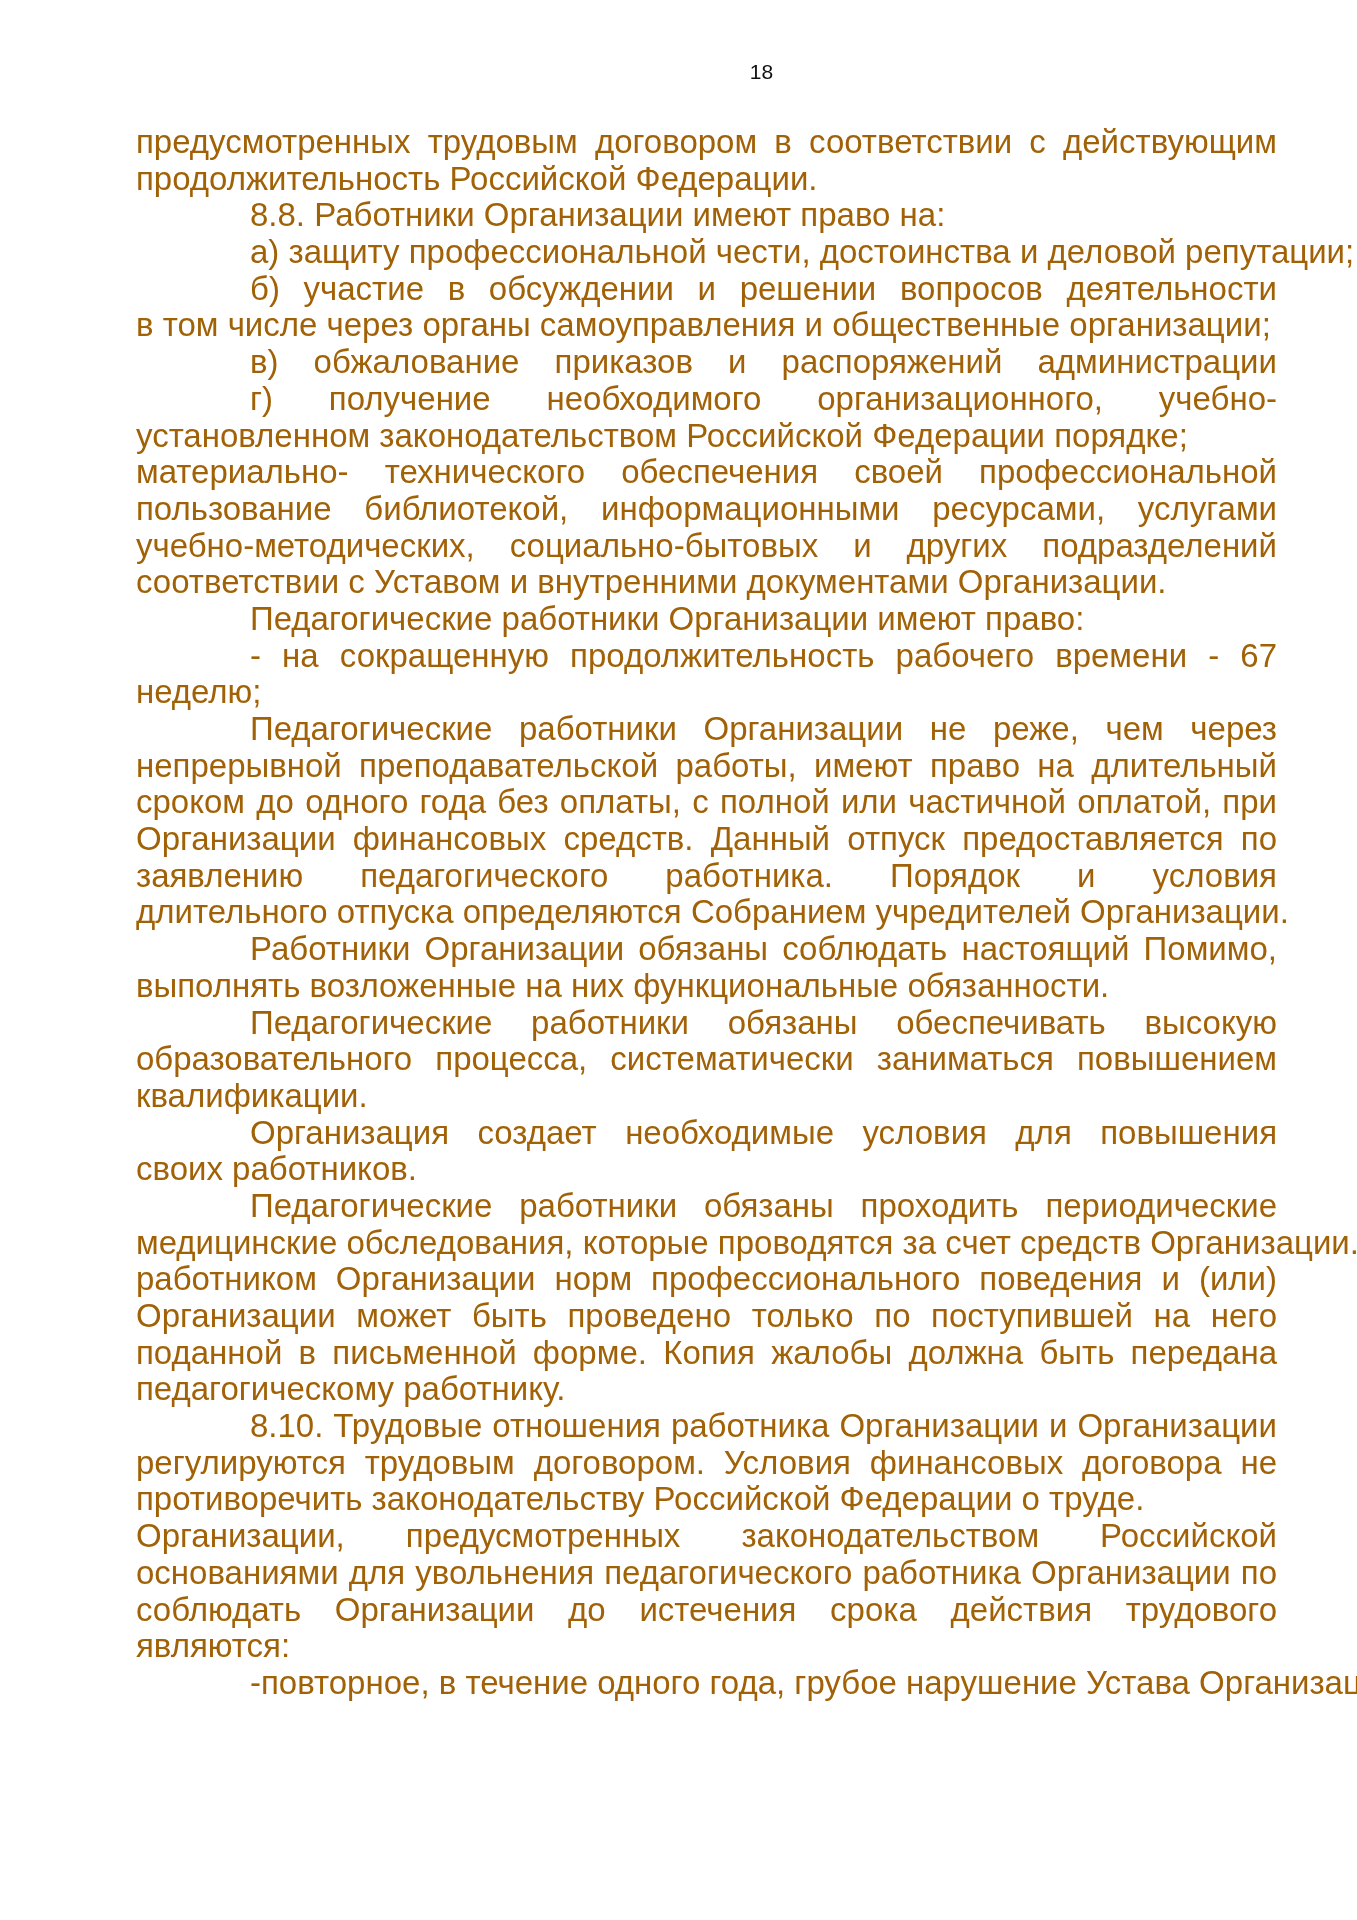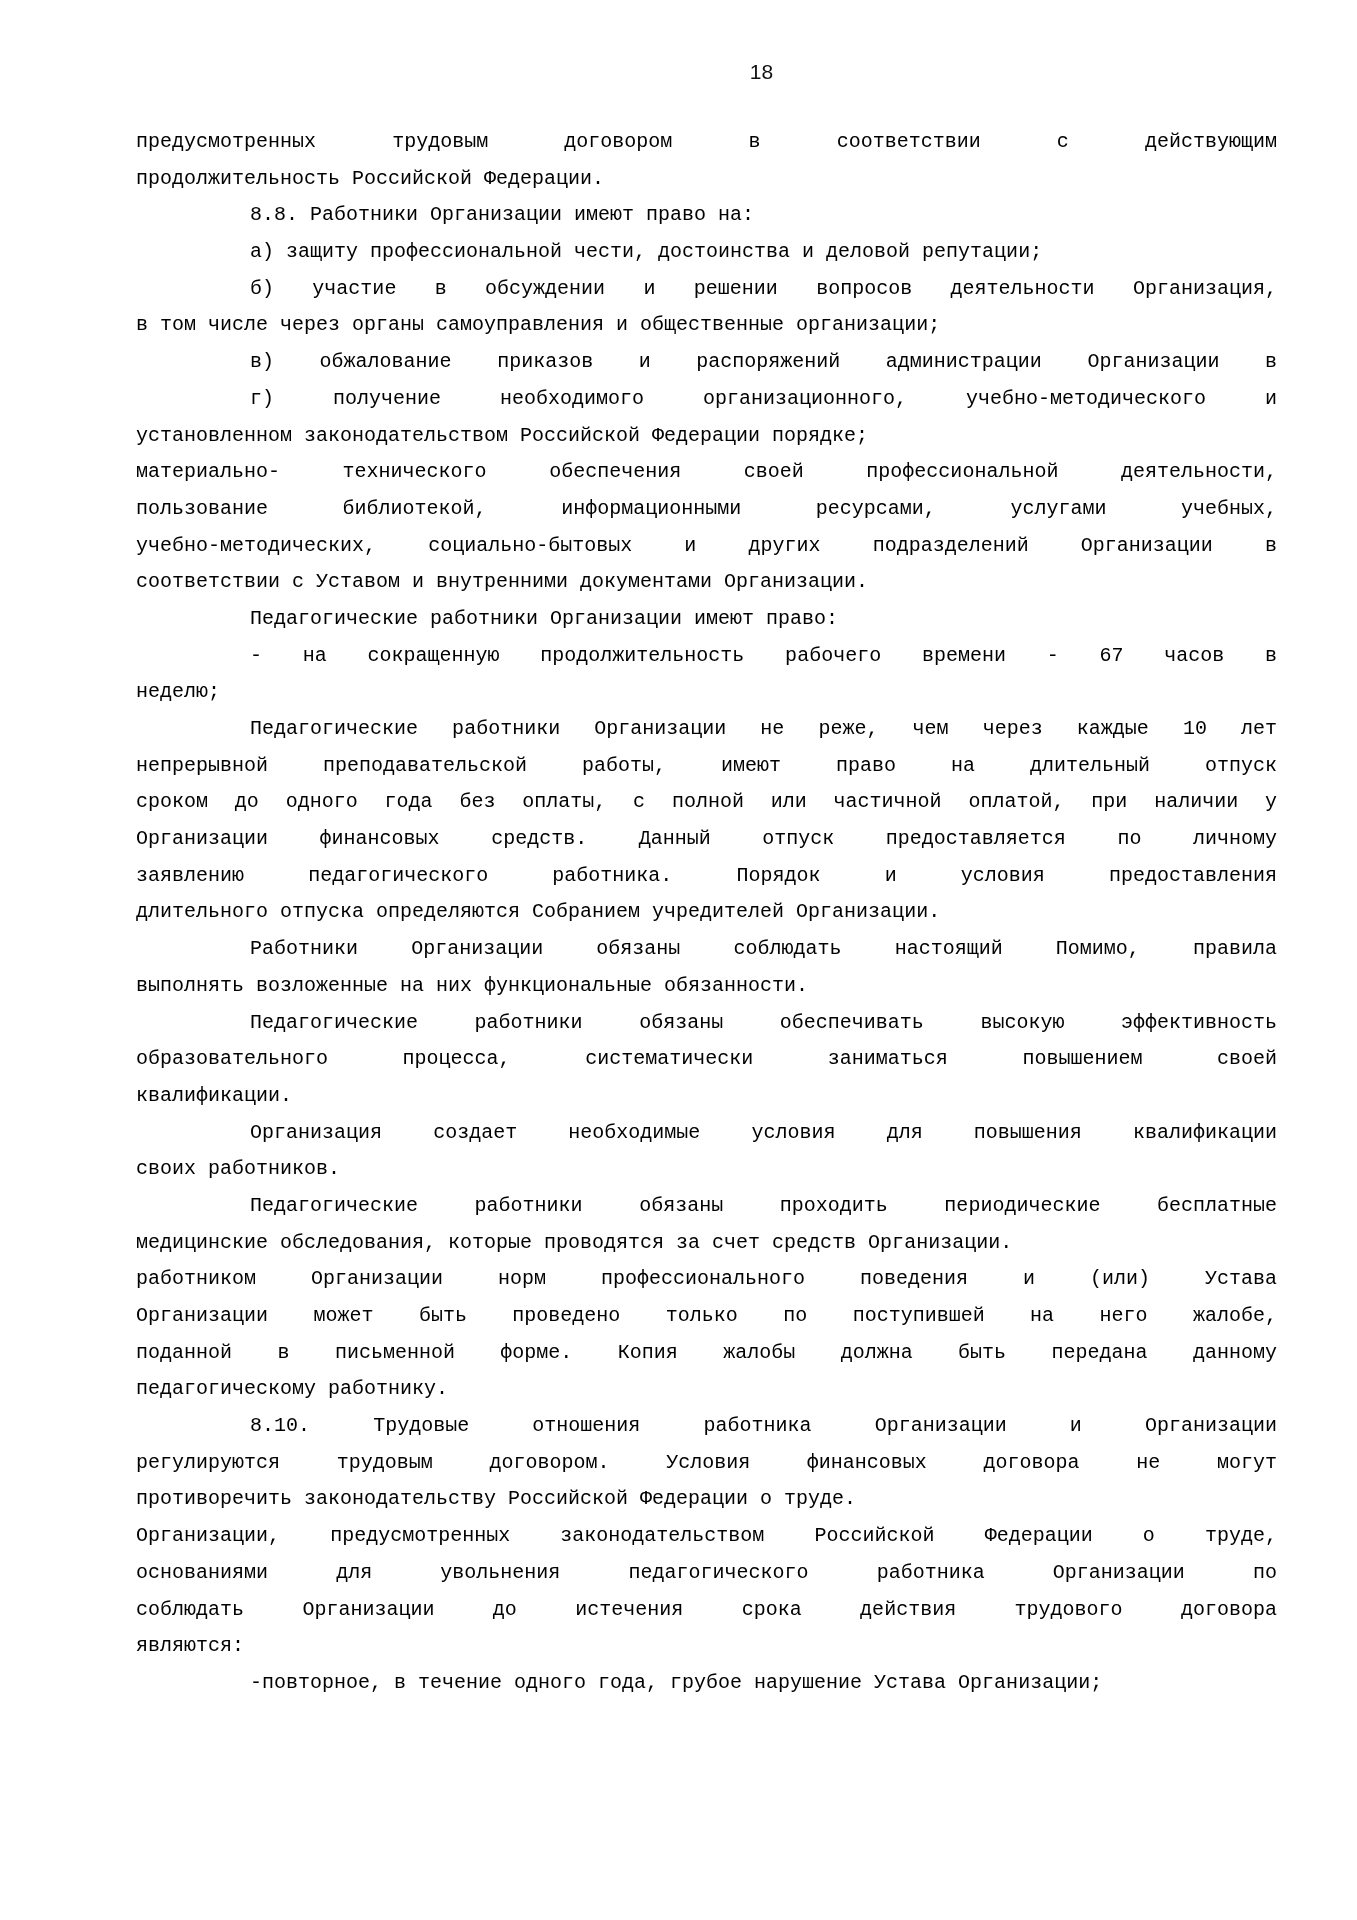--- a/index.html
+++ b/index.html
@@ -5,22 +5,22 @@
   html, body { margin: 0; padding: 0; background: #ffffff; }
   body { width: 1357px; height: 1920px; position: relative; overflow: hidden; }
   .page-number {
     position: absolute; left: 0; width: 1523px; top: 60px;
     text-align: center;
     font-family: "Liberation Sans", sans-serif;
     font-size: 21px; color: #111111;
   }
   .text-block {
     position: absolute; left: 136px; top: 124px; width: 1141px;
-    font-family: Liberation Mono, monospace;
-    font-size: 20px; line-height: 36.7px; color: #000000;
+    font-family: Liberation Sans, sans-serif;
+    font-size: 33px; line-height: 36.7px; color: #a16207;
   }
   .line { white-space: nowrap; height: 36.7px; overflow: visible; }
   .line.full { text-align: justify; text-align-last: justify; white-space: normal; overflow: hidden; }
   .line.indent { padding-left: 114px; }
 </style>
 </head>
 <body>
 
 <div class="page-number">18</div>
 

